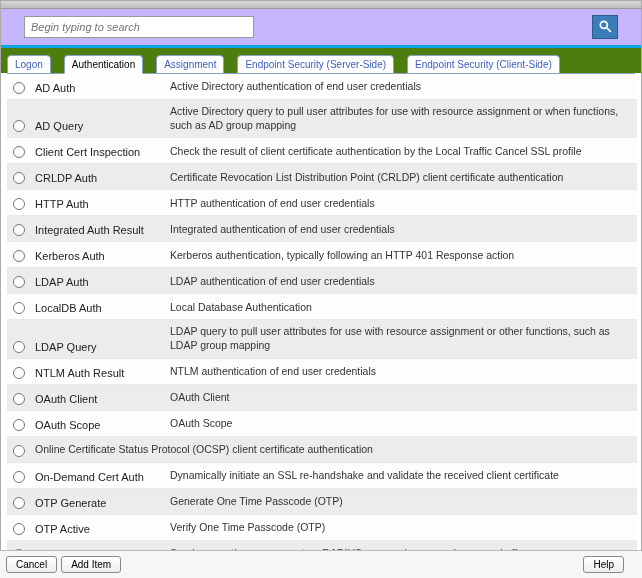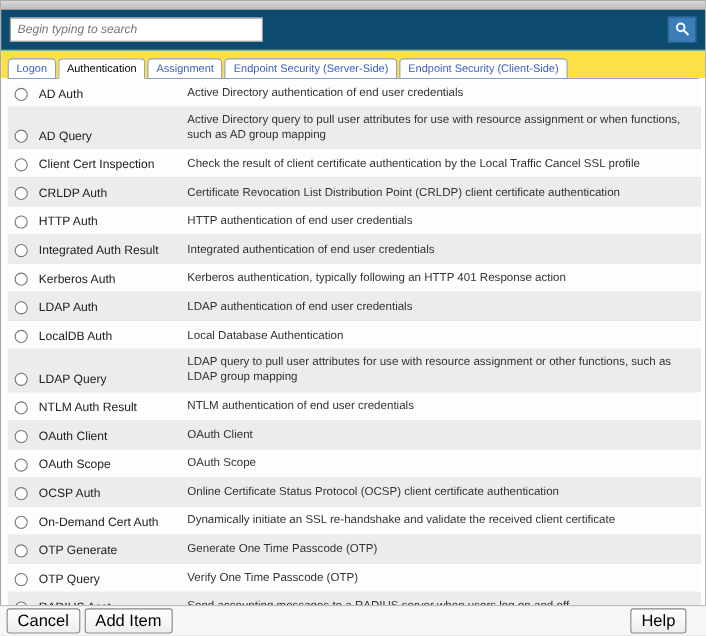--- a/index.html
+++ b/index.html
@@ -13,23 +13,23 @@
     border: 1px solid #aaa;
   }
   .titlebar {
     height: 8px;
     background: linear-gradient(#d8d8d8, #bfbfbf);
     border-bottom: 1px solid #999;
   }
   .searchbar {
     display: flex;
     align-items: center;
-    padding: 6px 8px;
-    background: #0c4a6e;
-    border-bottom: 1px solid #0ea5e9;
+    padding: 6px 23px;
+    background: #c4b5fd;
+    border-bottom: 3px solid #0ea5e9;
   }
   .search-input {
     width: 230px;
     height: 22px;
     border: 1px solid #999;
     padding: 2px 6px;
     font-style: italic;
     font-size: 11px;
     color: #666;
     background: #fff;
@@ -43,22 +43,22 @@
     display: flex;
     align-items: center;
     justify-content: center;
     cursor: pointer;
   }
   .search-btn svg { width: 14px; height: 14px; }
   .tabs {
     display: flex;
     align-items: flex-end;
     padding: 6px 6px 0 6px;
-    gap: 2px;
-    background: #fde047;
+    gap: 13px;
+    background: #4d7c0f;
   }
   .tab {
     border: 1px solid #8aa0c4;
     border-top-left-radius: 4px;
     border-top-right-radius: 4px;
     padding: 3px 7px;
     color: #3b5fbb;
     font-size: 10px;
     background: #fff;
     cursor: pointer;
@@ -122,21 +122,21 @@
     background: #f6f6f6;
     display: flex;
     align-items: center;
     padding: 0 6px;
   }
   .btn {
     border: 1px solid #888;
     border-radius: 3px;
     background: linear-gradient(#fff,#eee);
     padding: 2px 9px;
-    font-size: 15px;
+    font-size: 10px;
     cursor: pointer;
     margin-right: 4px;
   }
   .btn.help { margin-left: auto; margin-right: 12px; }
   ::-webkit-scrollbar { width: 12px; }
   ::-webkit-scrollbar-track { background: #f0f0f0; }
   ::-webkit-scrollbar-thumb { background: #c4c4c4; border: 1px solid #aaa; }
 </style>
 </head>
 <body>
@@ -225,36 +225,35 @@
       <div class="rname">OAuth Client</div>
       <div class="rdesc">OAuth Client</div>
     </div>
     <div class="row">
       <div class="radio"></div>
       <div class="rname">OAuth Scope</div>
       <div class="rdesc">OAuth Scope</div>
     </div>
     <div class="row">
       <div class="radio"></div>
-      <div class="rname">OCSP Auth</div>
       <div class="rdesc">Online Certificate Status Protocol (OCSP) client certificate authentication</div>
     </div>
     <div class="row">
       <div class="radio"></div>
       <div class="rname">On-Demand Cert Auth</div>
       <div class="rdesc">Dynamically initiate an SSL re-handshake and validate the received client certificate</div>
     </div>
     <div class="row">
       <div class="radio"></div>
       <div class="rname">OTP Generate</div>
       <div class="rdesc">Generate One Time Passcode (OTP)</div>
     </div>
     <div class="row">
       <div class="radio"></div>
-      <div class="rname">OTP Query</div>
+      <div class="rname">OTP Active</div>
       <div class="rdesc">Verify One Time Passcode (OTP)</div>
     </div>
     <div class="row">
       <div class="radio"></div>
       <div class="rname">RADIUS Acct</div>
       <div class="rdesc">Send accounting messages to a RADIUS server when users log on and off</div>
     </div>
   </div>
 
 <div class="footer">

